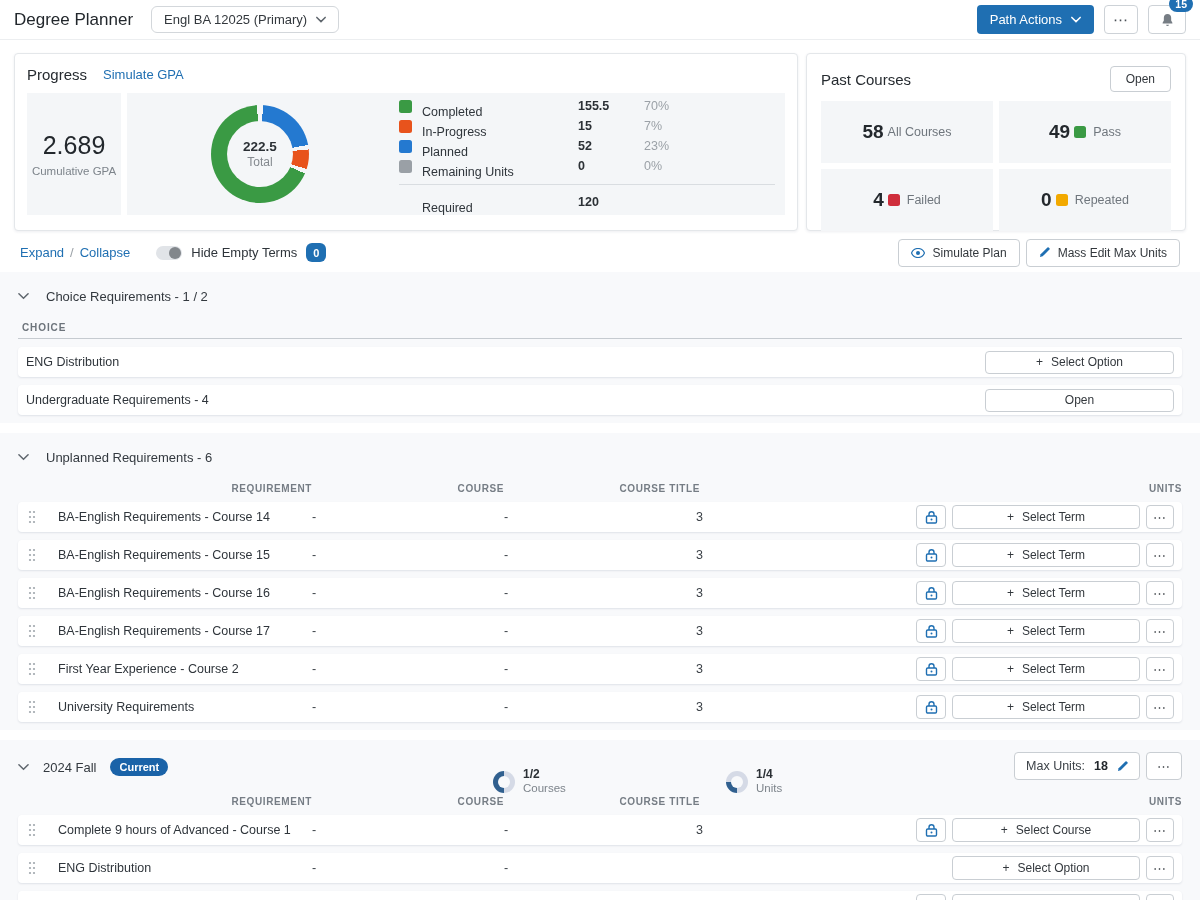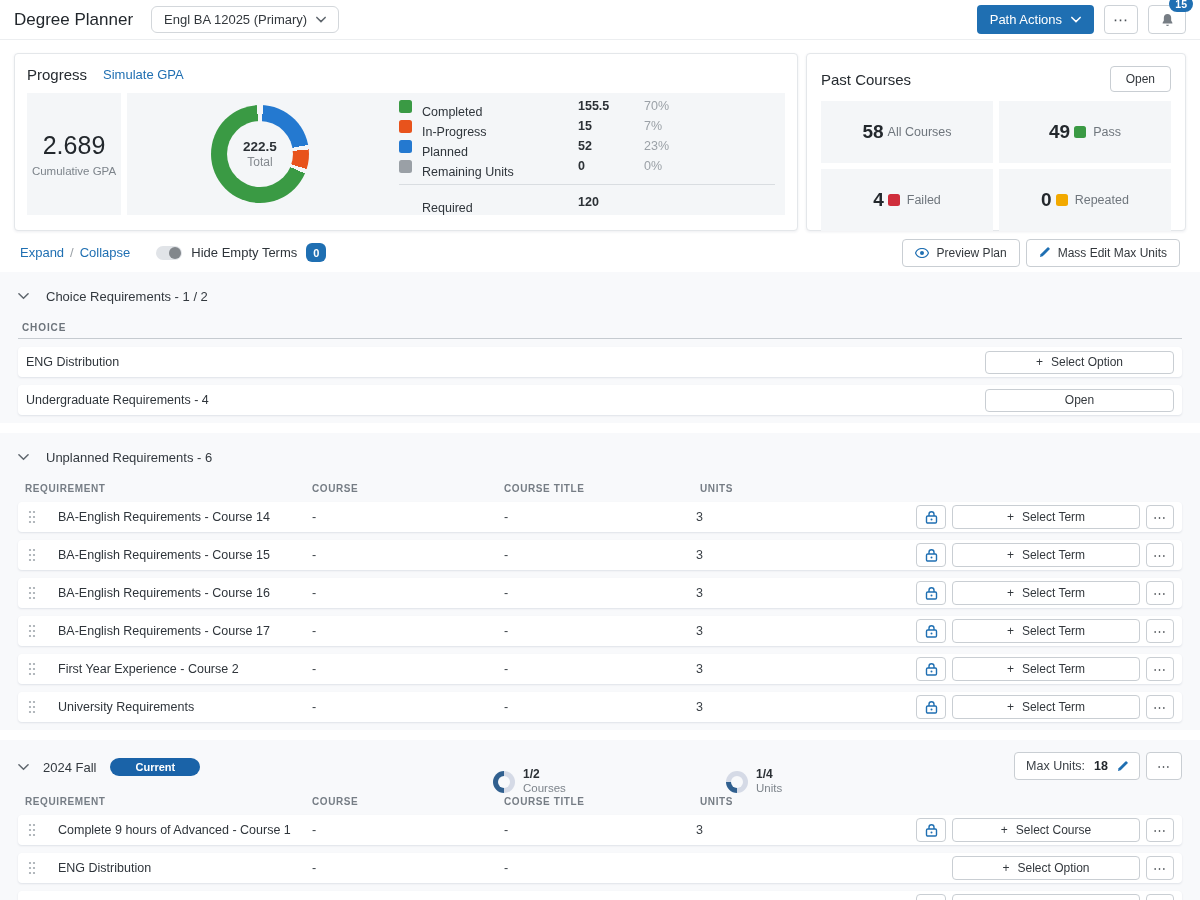--- a/index.html
+++ b/index.html
@@ -66,33 +66,33 @@
   .toggle-label{font-size:13px;color:#2f353b;}
   .count-badge{min-width:12px;height:15px;padding:2px 4px;border-radius:6px;background:var(--c-accent,#1f6fb2);color:#fff;font-size:11px;font-weight:700;display:flex;align-items:center;justify-content:center;}
   .tb-btn{display:flex;align-items:center;gap:8px;padding:6px 12px;margin-left:6px;}
   .tb-btn .ico{color:var(--c-accent,#1f6fb2);display:flex;}
 
   
   .section{background:#f8f9fb;margin-bottom:10px;padding:12px 18px 8px;box-sizing:border-box;}
   .sec-head{display:flex;align-items:center;gap:17px;height:24px;}
   .chev{color:#5f666d;display:flex;cursor:pointer;}
   .sec-title{font-size:13px;font-weight:500;color:#33393f;}
-  .pill{background:#1a63a8;color:#fff;font-size:11px;font-weight:700;border-radius:10px;padding:3px 25px;}
+  .pill{background:#1a63a8;color:#fff;font-size:11px;font-weight:700;border-radius:10px;padding:3px 9px;}
 
   .col-label{font-size:10px;font-weight:700;letter-spacing:.9px;color:#6d747b;margin:14px 0 5px 4px;}
   .col-divider{border-top:1px solid #c6cbd0;}
 
   .row-card{height:30px;background:#fff;border-radius:4px;box-shadow:0 1px 2px rgba(9,30,66,.10);display:flex;align-items:center;margin-top:8px;box-sizing:border-box;}
   .choice-row{padding:0 8px;}
   .choice-label{font-size:12.5px;color:#2f353b;}
   .act-btn{height:23px;display:flex;align-items:center;justify-content:center;gap:8px;}
   .w189{width:189px;margin-left:auto;}
 
   .table-head{display:flex;margin:14px 0 1px;padding-left:7px;}
-  .th{font-size:10px;font-weight:700;letter-spacing:.6px;color:#767d85;}
+  .th{font-size:10px;font-weight:700;letter-spacing:.6px;color:#767d85;text-align:right;}
   .th-req{width:287px;} .th-course{width:192px;} .th-title{width:196px;} .th-units{flex:1;}
 
   .req-row{padding:0 8px 0 10px;}
   .drag{width:16px;margin-right:14px;color:#a0a7ad;display:flex;cursor:grab;flex:none;}
   .rname{width:254px;font-size:12.5px;color:#2f353b;white-space:nowrap;overflow:hidden;}
   .rcell{width:192px;font-size:12.5px;color:#3c4248;}
   .runits{width:60px;font-size:12.5px;color:#3c4248;}
   .rspacer{flex:1;}
   .lock-btn{width:30px;height:24px;display:flex;align-items:center;justify-content:center;color:var(--c-accent,#1f6fb2);margin-right:6px;flex:none;}
   .action-wide{width:188px;height:24px;margin-right:6px;flex:none;}
@@ -254,21 +254,21 @@
       <span class="count-badge">0</span>
     </span>
     <span class="top-spacer"></span>
     <button class="outline-btn tb-btn">
       <span class="ico">
         <svg width="14" height="10" viewBox="0 0 14 10">
             <path d="M7 .5C4 .5 1.6 2.4.5 5 1.6 7.6 4 9.5 7 9.5S12.4 7.6 13.5 5C12.4 2.4 10 .5 7 .5z" fill="none" stroke="currentColor" stroke-width="1.2"></path>
             <circle cx="7" cy="5" r="2" fill="currentColor"></circle>
           </svg>
       </span>
-      <span>Preview Plan</span>
+      <span>Simulate Plan</span>
     </button>
     <button class="outline-btn tb-btn">
       <span class="ico">
         <svg width="11" height="11" viewBox="0 0 12 12">
             <path d="M1 11l.8-3L9.2.6a1 1 0 0 1 1.4 0l.8.8a1 1 0 0 1 0 1.4L4 10.2 1 11z" fill="currentColor"></path>
           </svg>
       </span>
       <span>Mass Edit Max Units</span>
     </button>
   </div>

